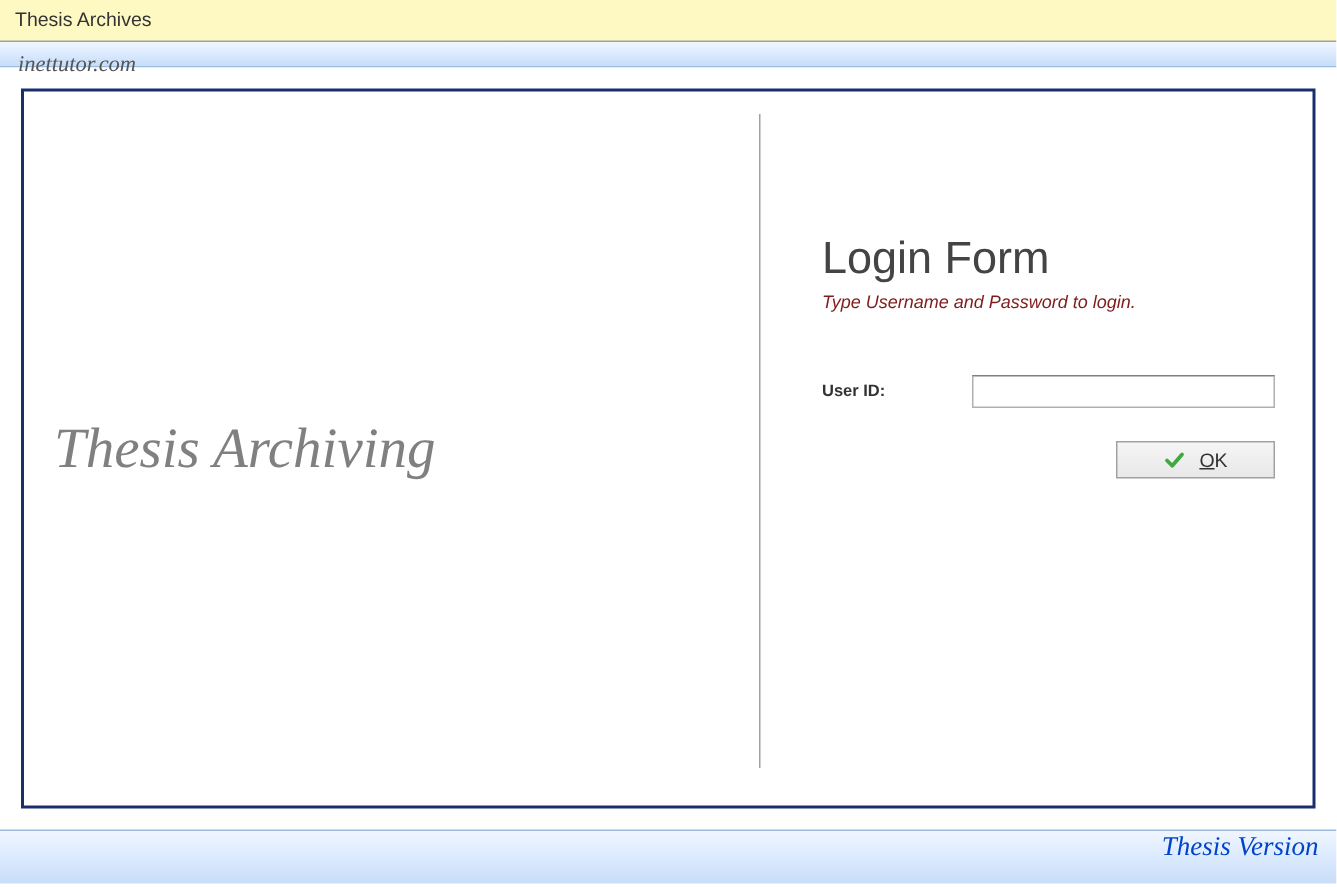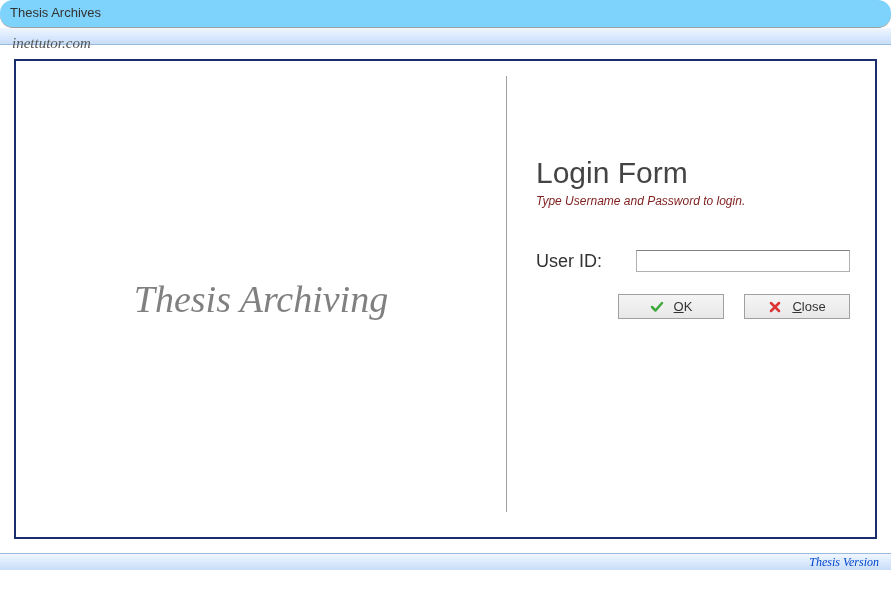--- a/index.html
+++ b/index.html
@@ -6,26 +6,25 @@
     body {
       width: 891px;
       height: 591px;
       font-family: Tahoma, Arial, sans-serif;
       font-size: 13px;
       background: #ffffff;
       overflow: hidden;
     }
     .titlebar {
       height: 28px;
-      background: #7dd3fc;
+      background: #fef9c3;
       border-bottom: 1px solid #a0a0a0;
       padding: 5px 10px;
       font-size: 13px;
       color: #333;
-      border-radius: 13px;
     }
     .menubar {
       height: 17px;
       background: linear-gradient(to bottom, #f0f6ff 0%, #dbeafe 50%, #c8ddf7 100%);
       border-bottom: 1px solid #99bbdd;
       padding: 7px 12px;
       font-size: 15px;
       color: #555;
       font-style: italic;
       font-family: "Comic Sans MS", cursive, Tahoma;
@@ -40,21 +39,20 @@
       height: 100%;
       border: 2px solid #1a2e6e;
       background: #ffffff;
       display: flex;
       position: relative;
     }
     .left-panel {
       width: 490px;
       display: flex;
       align-items: center;
-      justify-content: center;
       padding: 20px;
     }
     .app-name {
       font-family: "Brush Script MT", "Lucida Handwriting", cursive;
       font-size: 38px;
       line-height: 1.5;
       color: #808080;
       text-align: center;
       font-style: italic;
     }
@@ -62,20 +60,21 @@
       position: absolute;
       left: 490px;
       top: 15px;
       bottom: 25px;
       width: 1px;
       background: #a0a0a0;
     }
     .right-panel {
       flex: 1;
       padding: 95px 25px 20px 30px;
+      margin-left: 12px;
     }
     .login-title {
       font-family: Arial, sans-serif;
       font-size: 30px;
       font-weight: normal;
       color: #444;
       margin-bottom: 4px;
     }
     .login-subtitle {
       font-size: 12px;
@@ -83,22 +82,22 @@
       margin-bottom: 42px;
       font-style: italic;
     }
     .form-row {
       display: flex;
       align-items: center;
       margin-bottom: 16px;
     }
     .form-label {
       width: 100px;
-      font-size: 18px;
-      font-weight: normal;
+      font-size: 11px;
+      font-weight: bold;
       color: #333;
     }
     .form-input {
       flex: 1;
       height: 22px;
       border: 1px solid #b0b0b0;
       border-top-color: #808080;
       background: #ffffff;
       padding: 2px 4px;
       font-size: 13px;
@@ -120,28 +119,28 @@
       align-items: center;
       justify-content: center;
       gap: 10px;
       font-size: 13px;
       color: #333;
       cursor: pointer;
       font-family: Tahoma, Arial, sans-serif;
     }
     .btn svg { flex-shrink: 0; }
     .statusbar {
-      height: 17px;
+      height: 36px;
       background: linear-gradient(to bottom, #f0f6ff 0%, #dbeafe 50%, #c8ddf7 100%);
       border-top: 1px solid #99bbdd;
       display: flex;
       justify-content: flex-end;
-      align-items: center;
+      align-items: flex-start;
       padding: 0 12px;
-      font-size: 12px;
+      font-size: 18px;
       color: #0044cc;
       font-style: italic;
       font-family: "Comic Sans MS", cursive, Tahoma;
     }
   </style>
 </head>
 <body>
 
 <div class="titlebar">
   <span>Thesis Archives</span>
@@ -172,26 +171,20 @@
       </div>
 
 
       <div class="button-row">
         <button class="btn">
           <svg width="14" height="14" viewBox="0 0 14 14">
             <path d="M2 7 L5.5 10.5 L12 3" stroke="#3fa83f" stroke-width="2.5" fill="none" stroke-linecap="round" stroke-linejoin="round"></path>
           </svg>
           <span><u>O</u>K</span>
         </button>
-        <button class="btn">
-          <svg width="14" height="14" viewBox="0 0 14 14">
-            <path d="M3 3 L11 11 M11 3 L3 11" stroke="#d33" stroke-width="2.5" stroke-linecap="round"></path>
-          </svg>
-          <span><u>C</u>lose</span>
-        </button>
       </div>
     </div>
 
   </div>
 </div>
 
 <div class="statusbar">
   <span>Thesis Version</span>
 </div>
 

